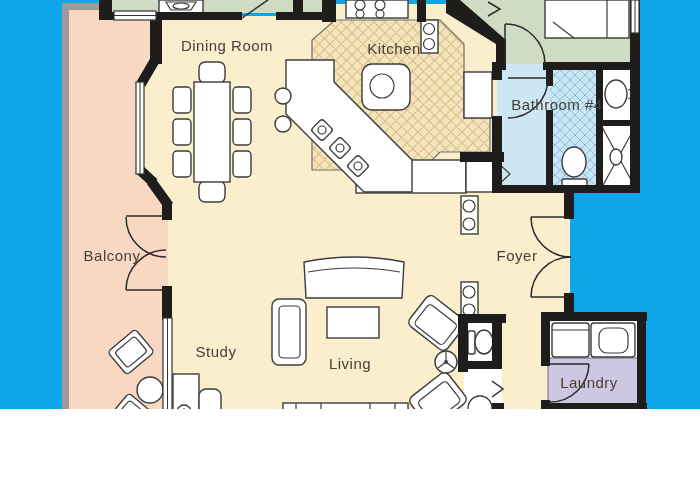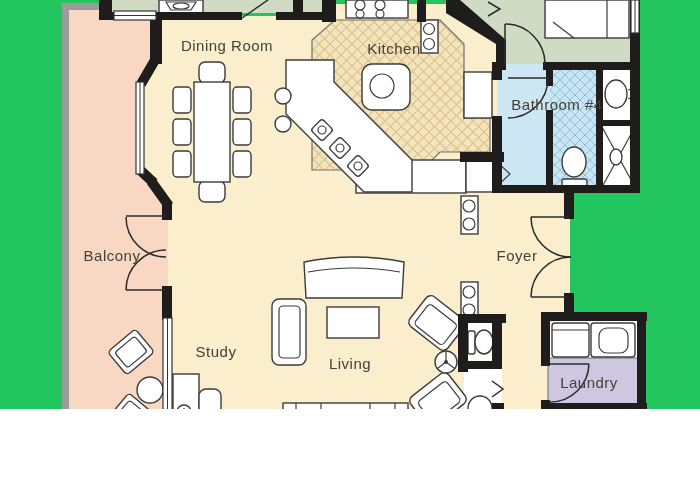--- a/index.html
+++ b/index.html
@@ -1,16 +1,16 @@
 <!DOCTYPE html>
 <html><head>
 <meta charset="utf-8">
 <style>
   html,body{margin:0;padding:0;background:#ffffff;}
-  .stage{position:relative;width:700px;height:409px;background:#22c55e;overflow:hidden;
+  .stage{position:relative;width:700px;height:409px;background:#0ea5e9;overflow:hidden;
          font-family:"Liberation Sans", sans-serif;}
   svg{display:block;}
   text.room-label{fill:#474039;font-size:15px;letter-spacing:.5px;text-anchor:middle;
                   font-family:"Liberation Sans", sans-serif;}
   .wall{fill:#1e1d1b;}
   .wline{stroke:#1e1d1b;stroke-width:10;fill:none;}
   .furn{fill:#ffffff;stroke:#3c3c3c;stroke-width:1.4;}
   .thin{stroke:#3c3c3c;stroke-width:1.2;fill:none;}
   .arc{stroke:#2b2b2b;stroke-width:1.5;fill:none;}
   .win{fill:#ffffff;stroke:#333;stroke-width:1.2;}

